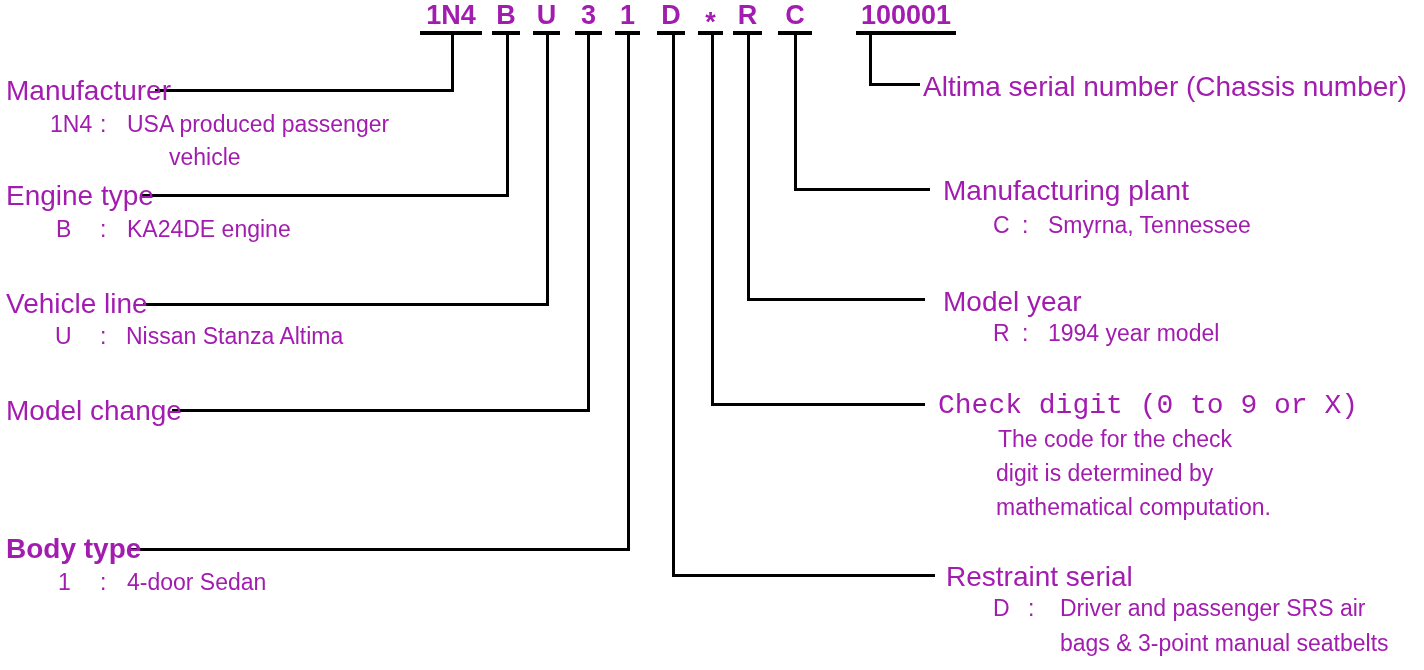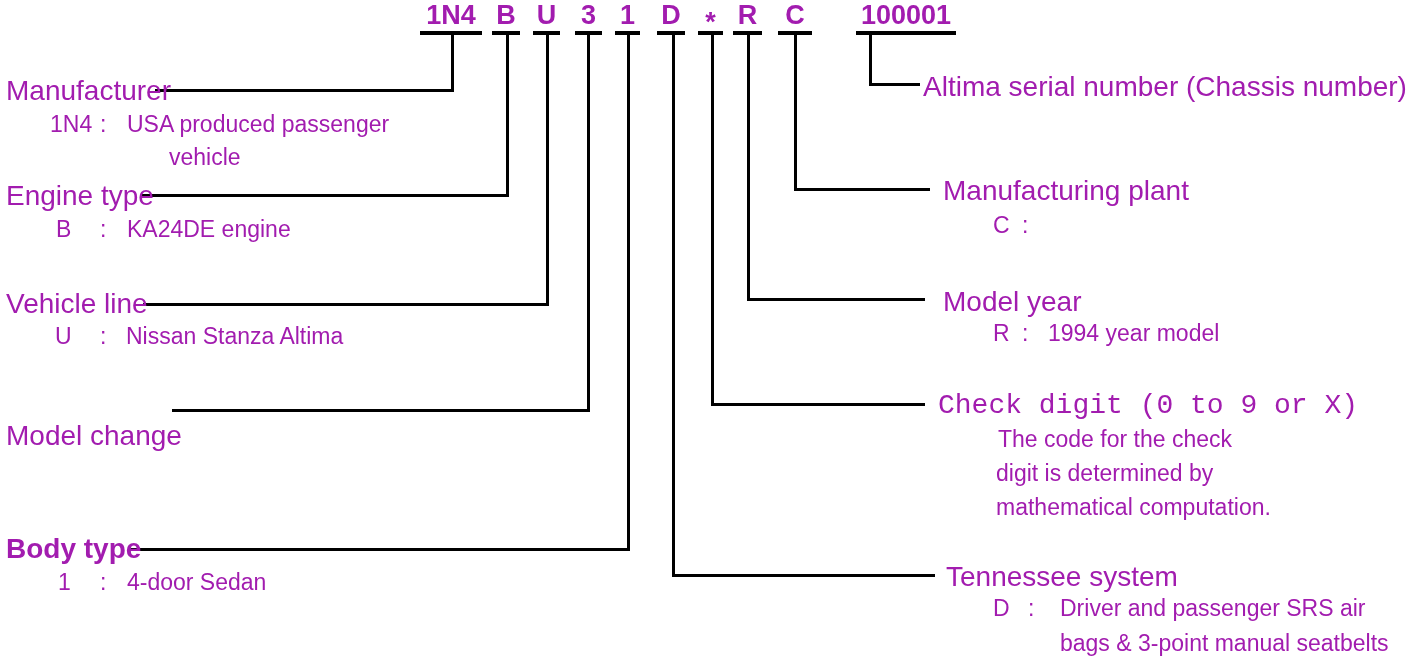--- a/index.html
+++ b/index.html
@@ -83,42 +83,43 @@
   <div class="lbl" style="left:6px;top:182px;text-align:center;">Engine type</div>
   <span class="sub" style="left:56px;top:216px;">B</span>
   <span class="sub" style="left:100px;top:216px;">:</span>
   <span class="sub" style="left:127px;top:216px;">KA24DE engine</span>
 
   <div class="lbl" style="left:6px;top:290px;">Vehicle line</div>
   <span class="sub" style="left:55px;top:323px;">U</span>
   <span class="sub" style="left:100px;top:323px;">:</span>
   <span class="sub" style="left:126px;top:323px;">Nissan Stanza Altima</span>
 
-  <div class="lbl" style="left:6px;top:397px;margin-top:25px;">Model change</div>
+  <div class="lbl" style="left:6px;top:397px;">Model change</div>
 
   <div class="lbl" style="left:6px;top:535px;font-weight:bold;">Body type</div>
   <span class="sub" style="left:58px;top:569px;">1</span>
   <span class="sub" style="left:100px;top:569px;">:</span>
   <span class="sub" style="left:127px;top:569px;">4-door Sedan</span>
 
   <div class="lbl" style="left:923px;top:73px;">Altima serial number (Chassis number)</div>
 
   <div class="lbl" style="left:943px;top:177px;">Manufacturing plant</div>
   <span class="sub" style="left:993px;top:212px;">C</span>
   <span class="sub" style="left:1022px;top:212px;">:</span>
+  <span class="sub" style="left:1048px;top:212px;">Smyrna, Tennessee</span>
 
   <div class="lbl" style="left:943px;top:288px;">Model year</div>
   <span class="sub" style="left:993px;top:320px;">R</span>
   <span class="sub" style="left:1022px;top:320px;">:</span>
   <span class="sub" style="left:1048px;top:320px;">1994 year model</span>
 
   <div class="lbl" style="left:938px;top:392px;font-family:Liberation Mono, monospace;">Check digit (0 to 9 or X)</div>
   <span class="sub" style="left:998px;top:426px;">The code for the check</span>
   <span class="sub" style="left:996px;top:494px;">mathematical computation.</span>
   <span class="sub" style="left:996px;top:460px;">digit is determined by</span>
 
-  <div class="lbl" style="left:946px;top:563px;">Tennessee system</div>
+  <div class="lbl" style="left:946px;top:563px;">Restraint serial</div>
   <span class="sub" style="left:993px;top:595px;">D</span>
   <span class="sub" style="left:1028px;top:595px;">:</span>
   <span class="sub" style="left:1060px;top:595px;">Driver and passenger SRS air</span>
   <span class="sub" style="left:1060px;top:630px;">bags &amp; 3-point manual seatbelts</span>
 
 </div>
 
 </body></html>

